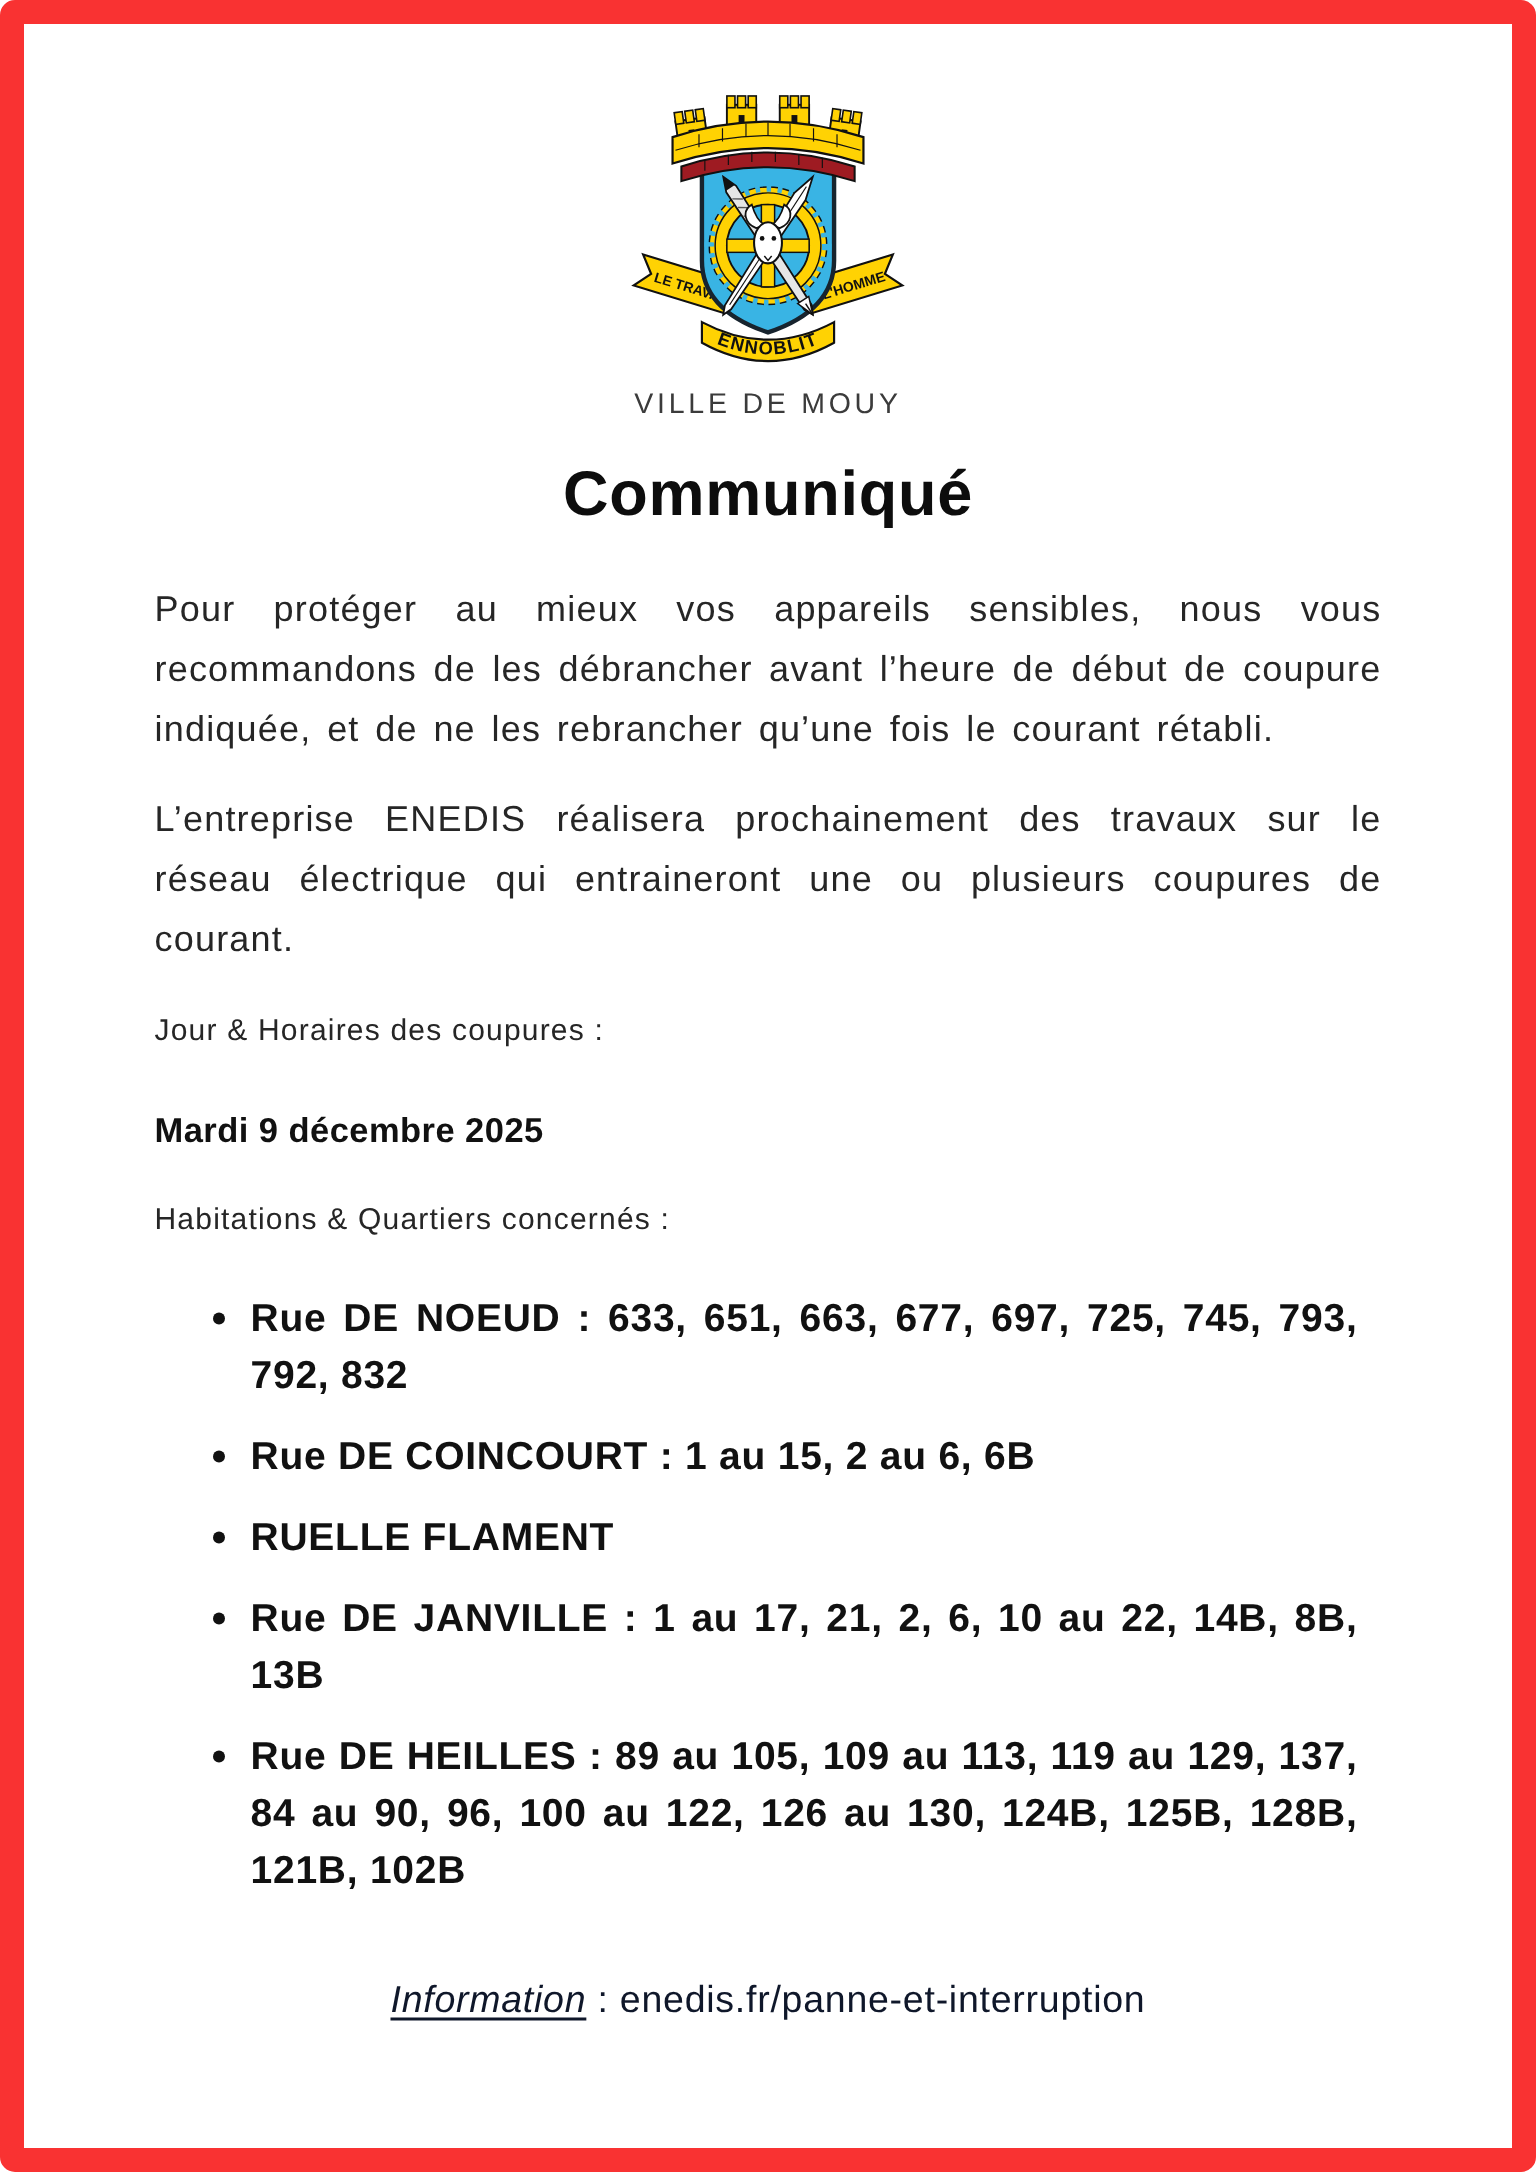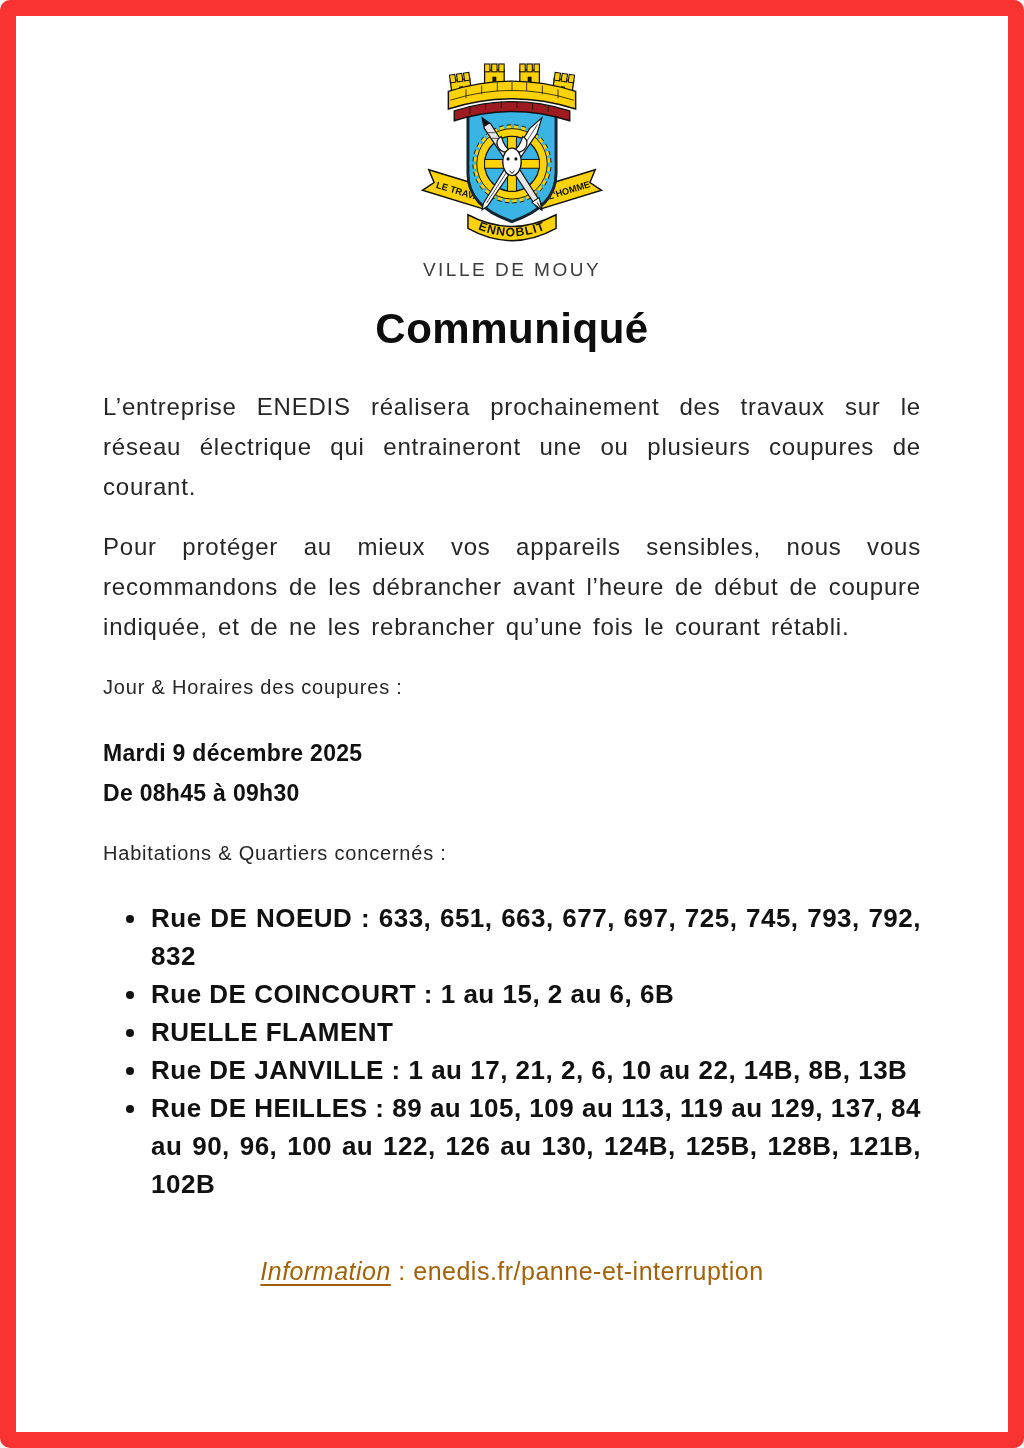--- a/index.html
+++ b/index.html
@@ -45,25 +45,25 @@
     font-size:23px;line-height:40px;font-weight:700;color:#111111;
     letter-spacing:0.3px;
   }
   ul.street-list{
     margin:26px 0 0 0;
     padding-left:46px;
     font-size:26px;line-height:38px;font-weight:700;color:#111111;
     letter-spacing:0.5px;
     text-align:justify;
   }
-  ul.street-list li{margin:0;padding-left:2px;}
+  ul.street-list li{margin:16px;padding-left:2px;}
   .footer{
     margin-top:54px;
     font-size:25px;letter-spacing:0.5px;
-    text-align:center;color:#a16207;
+    text-align:center;color:#0f172a;
     white-space:pre-wrap;
   }
   .footer .info-label{
     font-style:italic;
     text-decoration:underline;
     text-decoration-thickness:2px;
     text-underline-offset:4px;
   }
 </style>
 </head>
@@ -162,27 +162,26 @@
           <textPath href="#bannerCurve" startOffset="50%" text-anchor="middle">ENNOBLIT</textPath>
         </text>
       </g>
     </svg>
     <div class="city-name">VILLE DE MOUY</div>
   </div>
 
   <div class="content">
     <h1 class="title">Communiqué</h1>
 
+    <p class="para">Pour protéger au mieux vos appareils sensibles, nous vous recommandons de les débrancher avant l’heure de début de coupure indiquée, et de ne les rebrancher qu’une fois le courant rétabli.</p>
     <p class="para">L’entreprise ENEDIS réalisera prochainement des travaux sur le réseau électrique qui entraineront une ou plusieurs coupures de courant.</p>
-    <p class="para">Pour protéger au mieux vos appareils sensibles, nous vous recommandons de les débrancher avant l’heure de début de coupure indiquée, et de ne les rebrancher qu’une fois le courant rétabli.</p>
 
     <p class="section-heading">Jour &amp; Horaires des coupures :</p>
     <div class="date-block">
       <div>Mardi 9 décembre 2025</div>
-      <div>De 08h45 à 09h30</div>
     </div>
 
     <p class="section-heading">Habitations &amp; Quartiers concernés :</p>
     <ul class="street-list">
       <li>Rue DE NOEUD : 633, 651, 663, 677, 697, 725, 745, 793, 792, 832</li>
       <li>Rue DE COINCOURT : 1 au 15, 2 au 6, 6B</li>
       <li>RUELLE FLAMENT</li>
       <li>Rue DE JANVILLE : 1 au 17, 21, 2, 6, 10 au 22, 14B, 8B, 13B</li>
       <li>Rue DE HEILLES : 89 au 105, 109 au 113, 119 au 129, 137, 84 au 90, 96, 100 au 122, 126 au 130, 124B, 125B, 128B, 121B, 102B</li>
     </ul>

